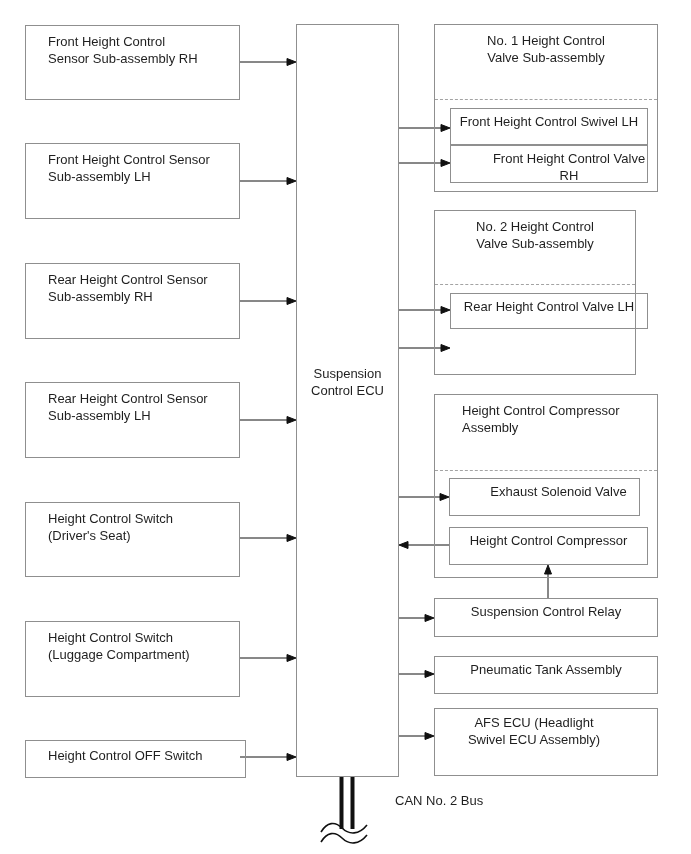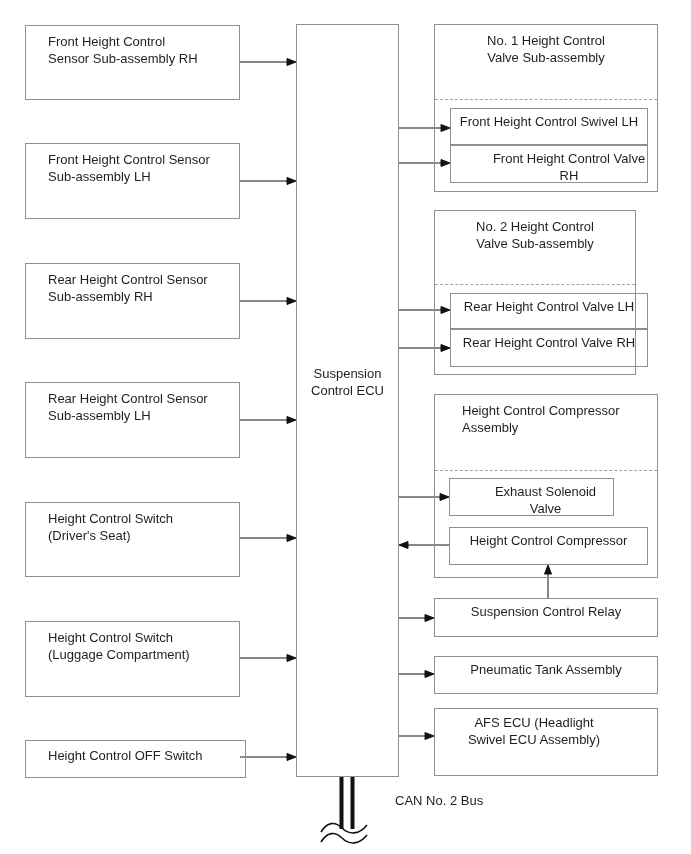--- a/index.html
+++ b/index.html
@@ -144,28 +144,27 @@
   </div>
   <div class="box item-box lbl" style="left:450px;top:108px;width:198px;height:37px;">Front Height Control Swivel LH</div>
   <div class="box item-box lbl" style="left:450px;top:145px;width:198px;height:38px;padding-left:40px;">Front Height Control Valve RH</div>
 
   <div class="box" style="left:434px;top:210px;width:202px;height:165px;">
     <div class="group-title lbl">No. 2 Height Control
 Valve Sub-assembly</div>
     <div class="dash" style="top:73px;"></div>
   </div>
   <div class="box item-box lbl" style="left:450px;top:293px;width:198px;height:36px;">Rear Height Control Valve LH</div>
-  <div class="box item-box lbl" style="left:450px;top:329px;width:198px;height:38px;">Rear Height Control Valve RH</div>
 
   <div class="box" style="left:434px;top:394px;width:224px;height:184px;">
     <div class="group-title left-align lbl">Height Control Compressor
 Assembly</div>
     <div class="dash" style="top:75px;"></div>
   </div>
-  <div class="box item-box lbl" style="left:449px;top:478px;width:165px;height:38px;padding-left:28px;">Exhaust Solenoid Valve</div>
+  <div class="box item-box lbl" style="left:449px;top:478px;width:191px;height:38px;padding-left:28px;">Exhaust Solenoid Valve</div>
   <div class="box item-box lbl" style="left:449px;top:527px;width:199px;height:38px;">Height Control Compressor</div>
 
   <div class="box plain-center lbl" style="left:434px;top:598px;width:224px;height:39px;">Suspension Control Relay</div>
   <div class="box plain-center lbl" style="left:434px;top:656px;width:224px;height:38px;">Pneumatic Tank Assembly</div>
   <div class="box afs-pad lbl" style="left:434px;top:708px;width:224px;height:68px;">AFS ECU (Headlight
 Swivel ECU Assembly)</div>
 
   <div class="bus-label">CAN No. 2 Bus</div>
 
 </div>

